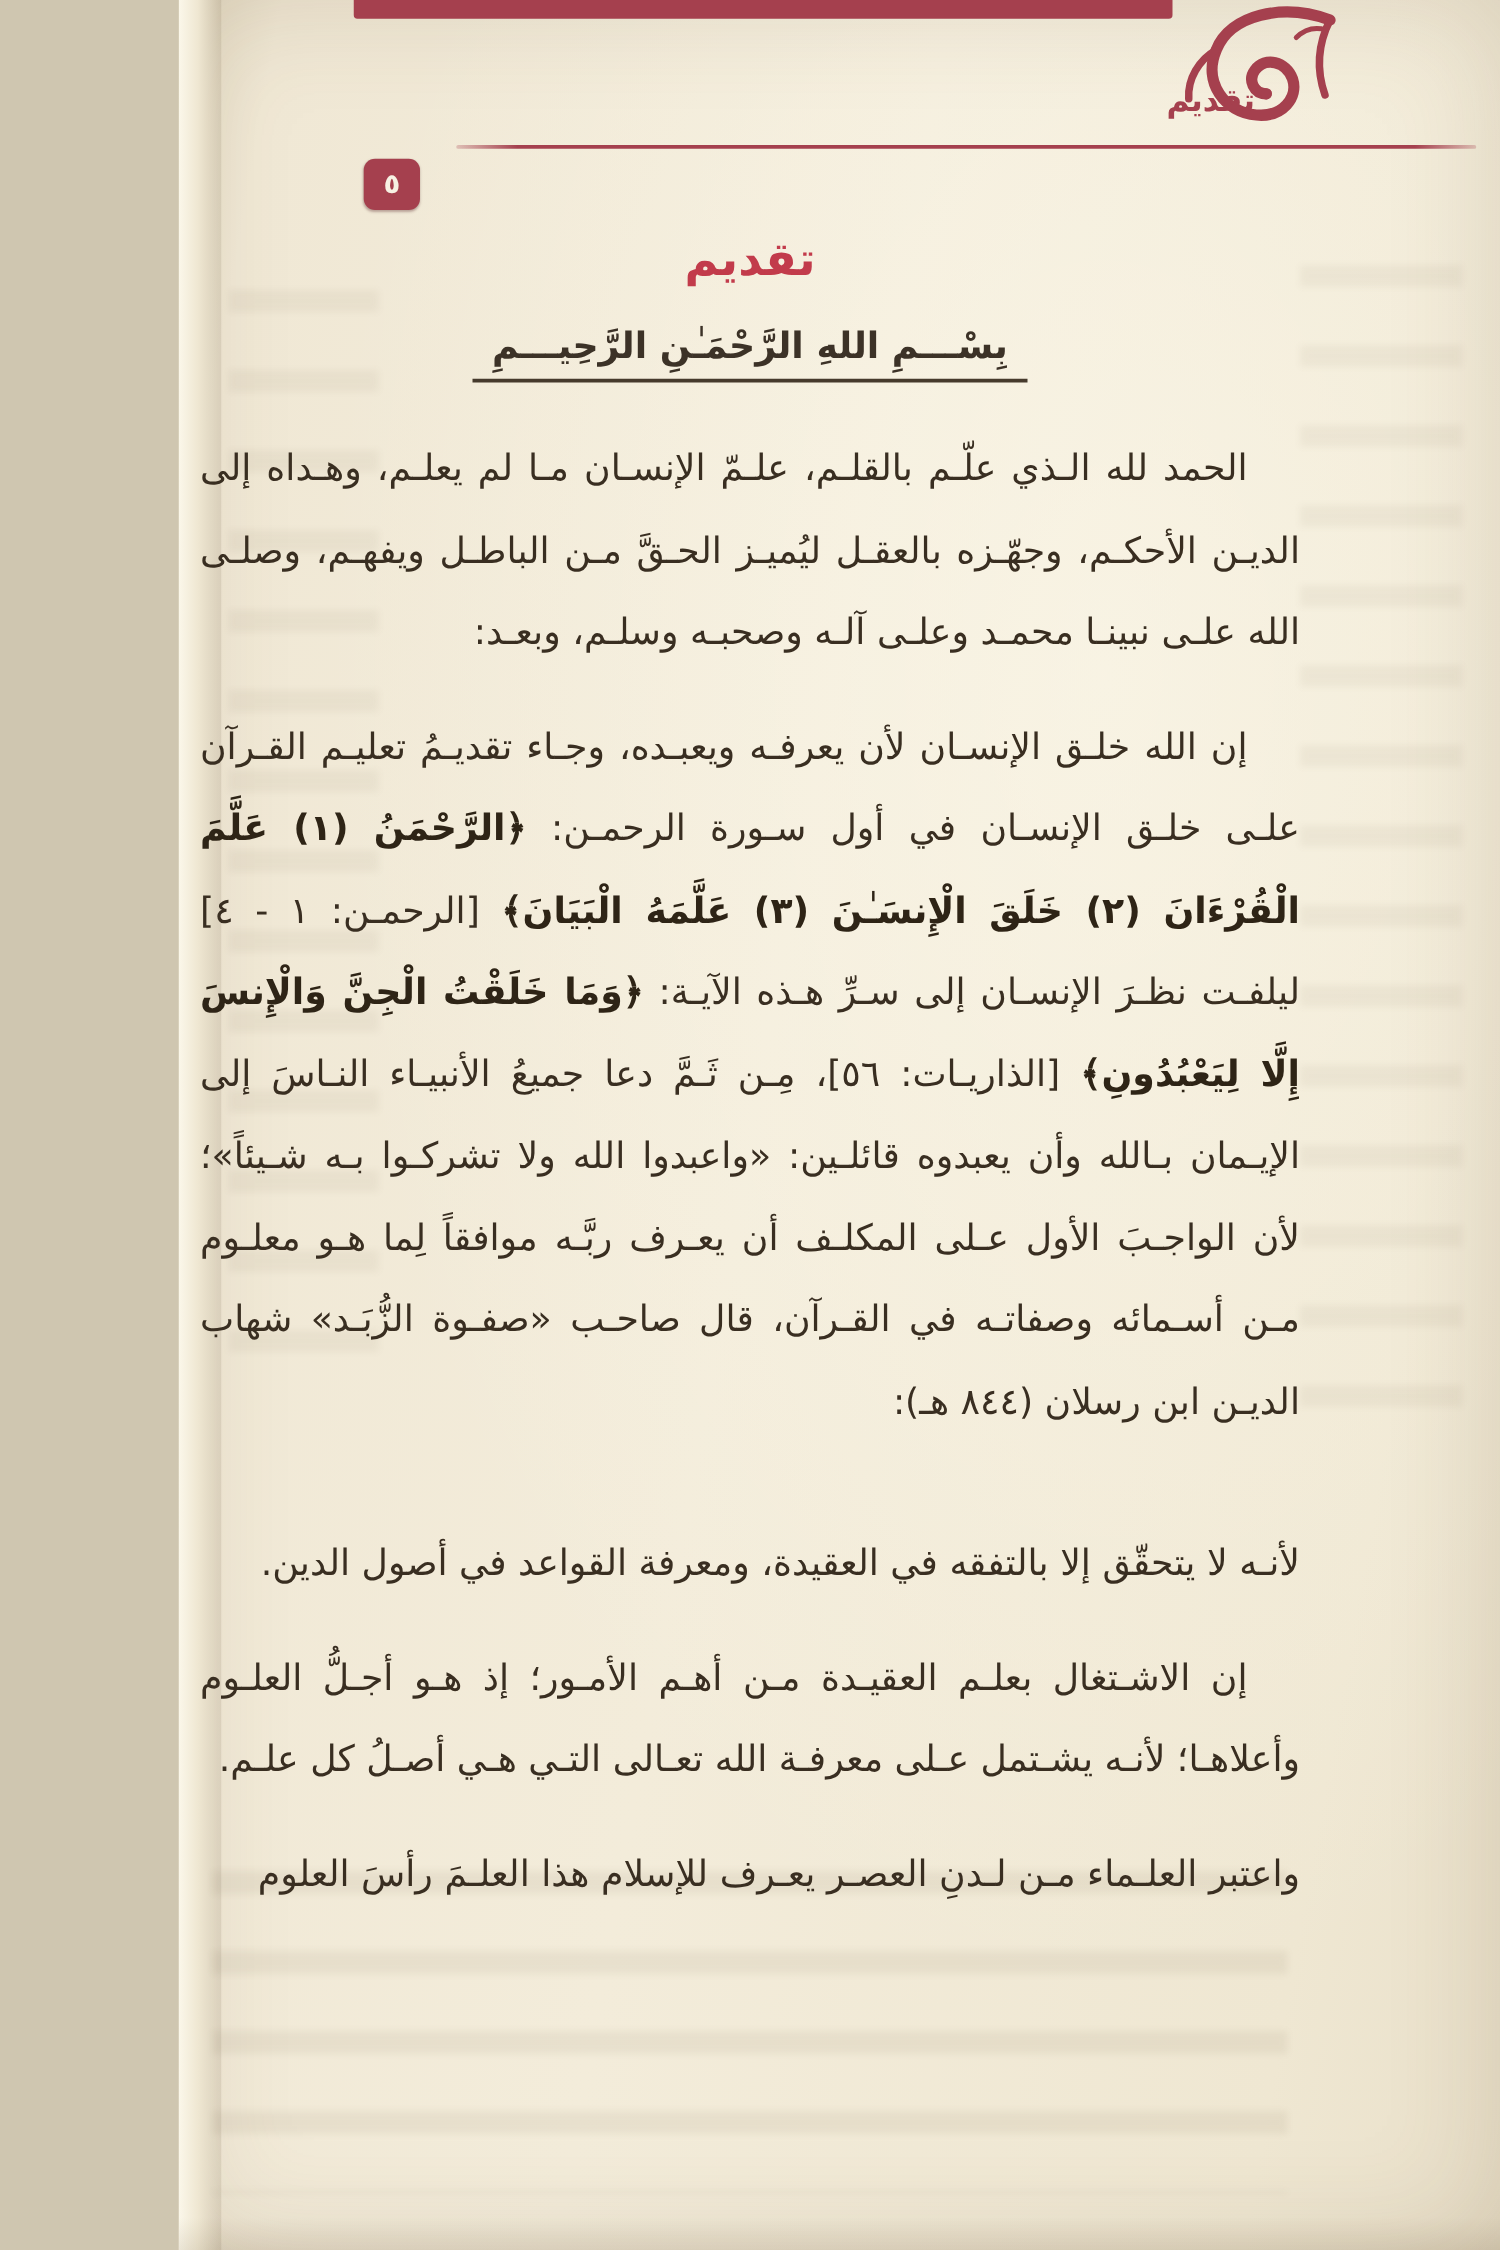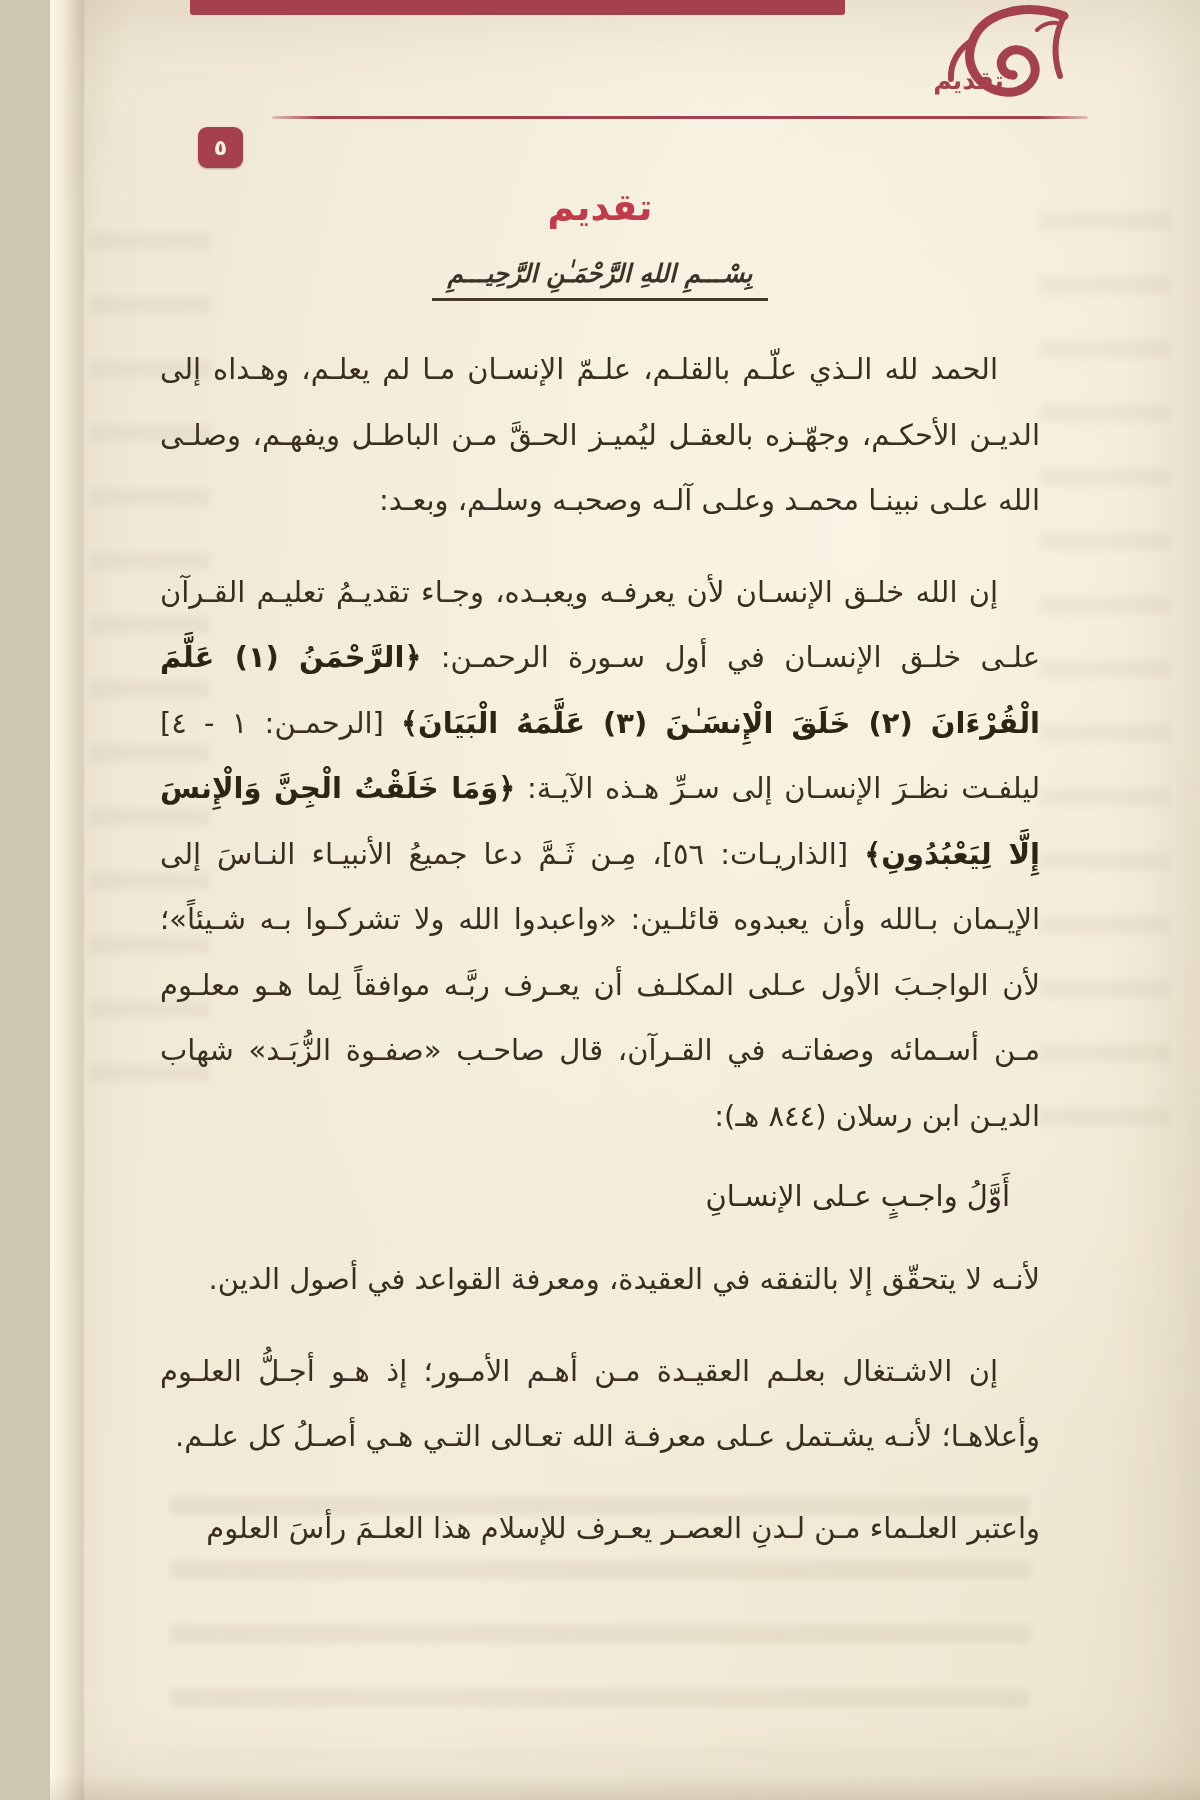--- a/index.html
+++ b/index.html
@@ -1,20 +1,20 @@
 <!DOCTYPE html>
 <html lang="ar" dir="rtl"><head>
 <meta charset="utf-8">
 <style>
   * { margin:0; padding:0; box-sizing:border-box; }
   html,body { width:1200px; height:1800px; }
   body { font-family:"DejaVu Sans", sans-serif; background:#cfc6b0; }
 
   .page {
-    position:relative; width:1150px; height:1800px; overflow:hidden;
+    position:relative; width:1057px; height:1800px; overflow:hidden;
     background:
       radial-gradient(ellipse at 70% 30%, rgba(255,252,240,0.5), rgba(255,252,240,0) 60%),
       linear-gradient(100deg, #e3dac3 0%, #f0e8d5 6%, #f3ecda 45%, #efe7d2 85%, #e9e0ca 100%);
     box-shadow: inset 0 0 90px rgba(110,85,50,0.18);
     direction:rtl;
   }
   
   .edge-left {
     position:absolute; left:0; top:0; bottom:0; width:34px;
     background: linear-gradient(to right, #fbf7ea 0%, #efe7d2 45%, rgba(90,70,40,0.12) 100%);
@@ -49,22 +49,22 @@
     box-shadow:0 1px 2px rgba(80,30,35,0.35);
   }
   .page-badge span { color:#f7f1e3; font-size:22px; font-weight:bold; line-height:1; }
 
   .content { position:absolute; top:186px; right:160px; width:880px; }
 
   .title { text-align:center; color:#c23b4b; font-size:37px; font-weight:bold; margin-bottom:30px; }
 
   .basmala-wrap { text-align:center; margin-bottom:36px; }
   .basmala {
-    display:inline-block; font-size:25px; font-weight:bold; color:#3c3227;
-    padding:0 16px 10px; border-bottom:3px solid #463a2c;font-style:italic;
+    display:inline-block; font-size:29px; font-weight:bold; color:#3c3227;
+    padding:0 16px 10px; border-bottom:3px solid #463a2c;
   }
 
   .para {
     font-size:29px; line-height:2.26; color:#392e21;
     text-align:justify; text-justify:inter-word;
     margin-bottom:26px; text-indent:42px;
   }
   .para.noindent { text-indent:0; }
 
   .quran { font-weight:bold; color:#2e2416; }
@@ -126,21 +126,20 @@
 
     <div class="basmala-wrap">
       <span class="basmala">بِسْـــمِ اللهِ الرَّحْمَـٰنِ الرَّحِيـــمِ</span>
     </div>
 
     <p class="para">الحمد لله الـذي علّـم بالقلـم، علـمّ الإنسـان مـا لم يعلـم، وهـداه إلى الديـن الأحكـم، وجهّـزه بالعقـل ليُميـز الحـقَّ مـن الباطـل ويفهـم، وصلـى الله علـى نبينـا محمـد وعلـى آلـه وصحبـه وسلـم، وبعـد:</p>
 
     <p class="para"><span>إن الله خلـق الإنسـان لأن يعرفـه ويعبـده، وجـاء تقديـمُ تعليـم القـرآن علـى خلـق الإنسـان في أول سـورة الرحمـن: </span><span class="quran">﴿الرَّحْمَنُ (١) عَلَّمَ الْقُرْءَانَ (٢) خَلَقَ الْإِنسَـٰنَ (٣) عَلَّمَهُ الْبَيَانَ﴾</span><span class="ref"> [الرحمـن: ١ - ٤] </span><span>ليلفـت نظـرَ الإنسـان إلى سـرِّ هـذه الآيـة: </span><span class="quran">﴿وَمَا خَلَقْتُ الْجِنَّ وَالْإِنسَ إِلَّا لِيَعْبُدُونِ﴾</span><span class="ref"> [الذاريـات: ٥٦]، </span><span>مِـن ثَـمَّ دعا جميعُ الأنبيـاء النـاسَ إلى الإيـمان بـالله وأن يعبدوه قائلـين: «واعبدوا الله ولا تشركـوا بـه شـيئاً»؛ لأن الواجـبَ الأول عـلى المكلـف أن يعـرف ربَّـه موافقاً لِما هـو معلـوم مـن أسـمائه وصفاتـه في القـرآن، قال صاحـب «صفـوة الزُّبَـد» شهاب الديـن ابن رسلان (٨٤٤ هـ):</span></p>
 
     <div class="poetry">
-      <span>أَوَّلُ واجـبٍ عـلى الإنسـانِ</span>
     </div>
 
     <p class="para noindent">لأنـه لا يتحقّق إلا بالتفقه في العقيدة، ومعرفة القواعد في أصول الدين.</p>
 
     <p class="para">إن الاشـتغال بعلـم العقيـدة مـن أهـم الأمـور؛ إذ هـو أجـلُّ العلـوم وأعلاهـا؛ لأنـه يشـتمل عـلى معرفـة الله تعـالى التـي هـي أصـلُ كل علـم.</p>
 
     <p class="para noindent">واعتبر العلـماء مـن لـدنِ العصـر يعـرف للإسلام هذا العلـمَ رأسَ العلوم</p>
 
   </div>
 </div>

